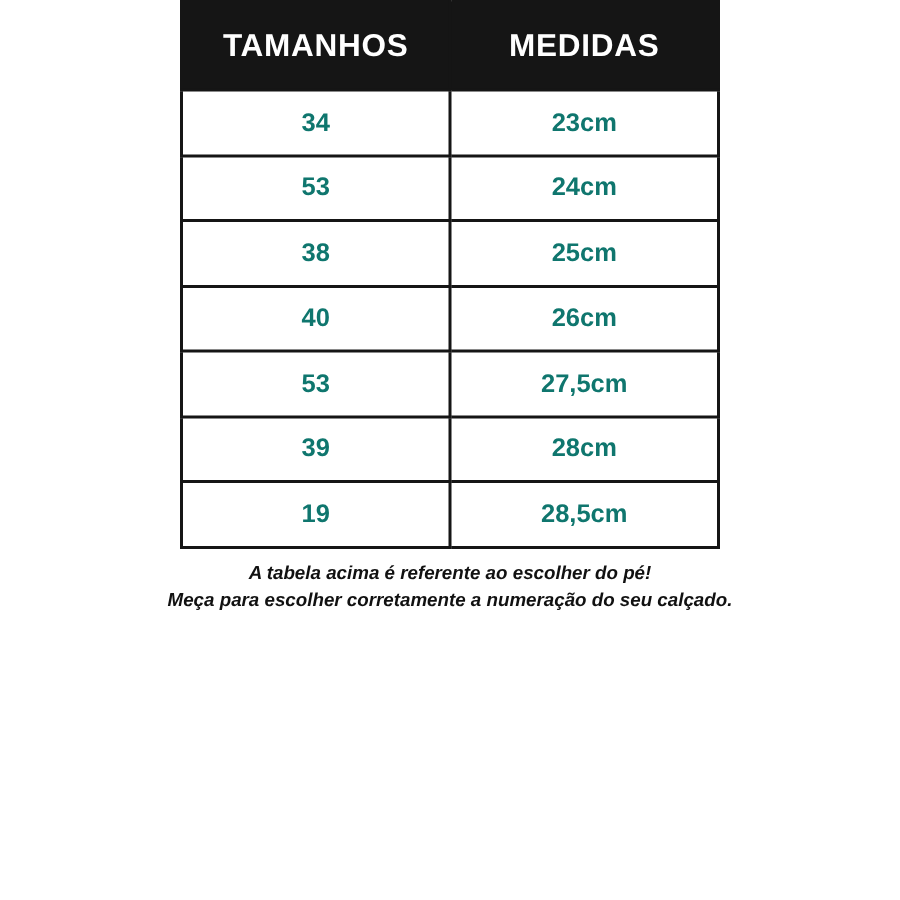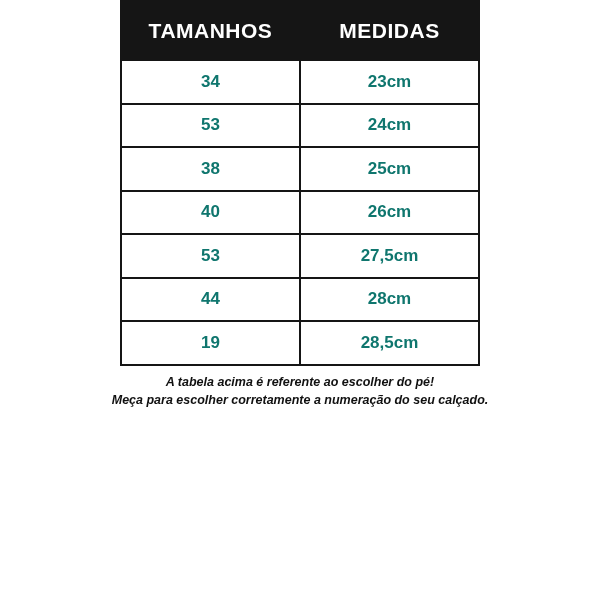--- a/index.html
+++ b/index.html
@@ -84,21 +84,21 @@
       </tr>
       <tr>
         <td>40</td>
         <td>26cm</td>
       </tr>
       <tr>
         <td>53</td>
         <td>27,5cm</td>
       </tr>
       <tr>
-        <td>44</td>
+        <td>39</td>
         <td>28cm</td>
       </tr>
       <tr>
         <td>19</td>
         <td>28,5cm</td>
       </tr>
     </tbody>
   </table>
 
   <div class="footnote">

